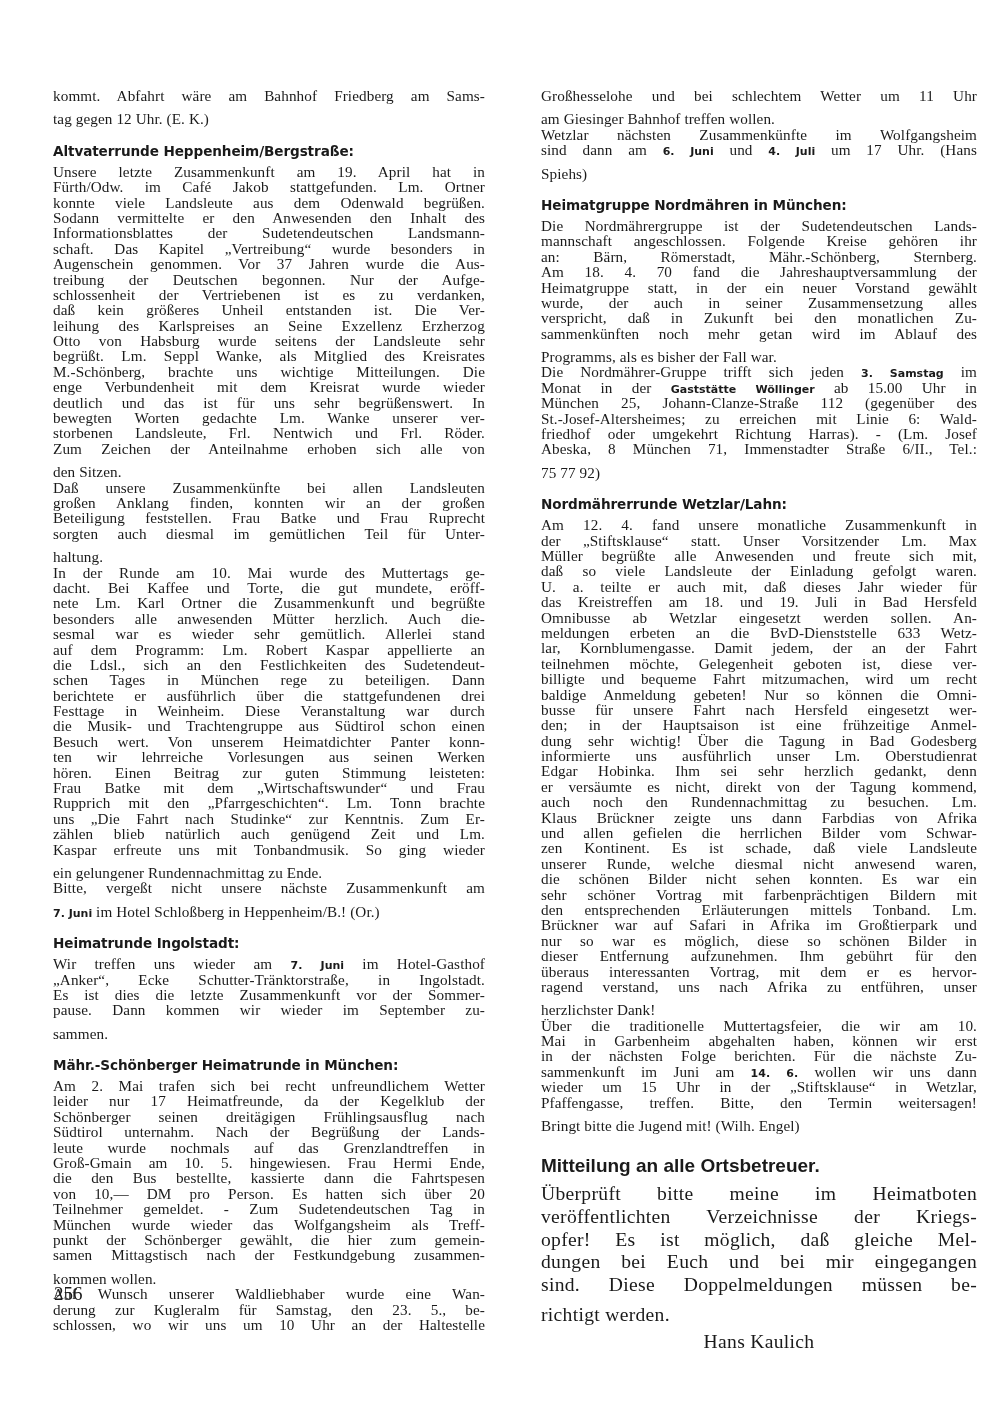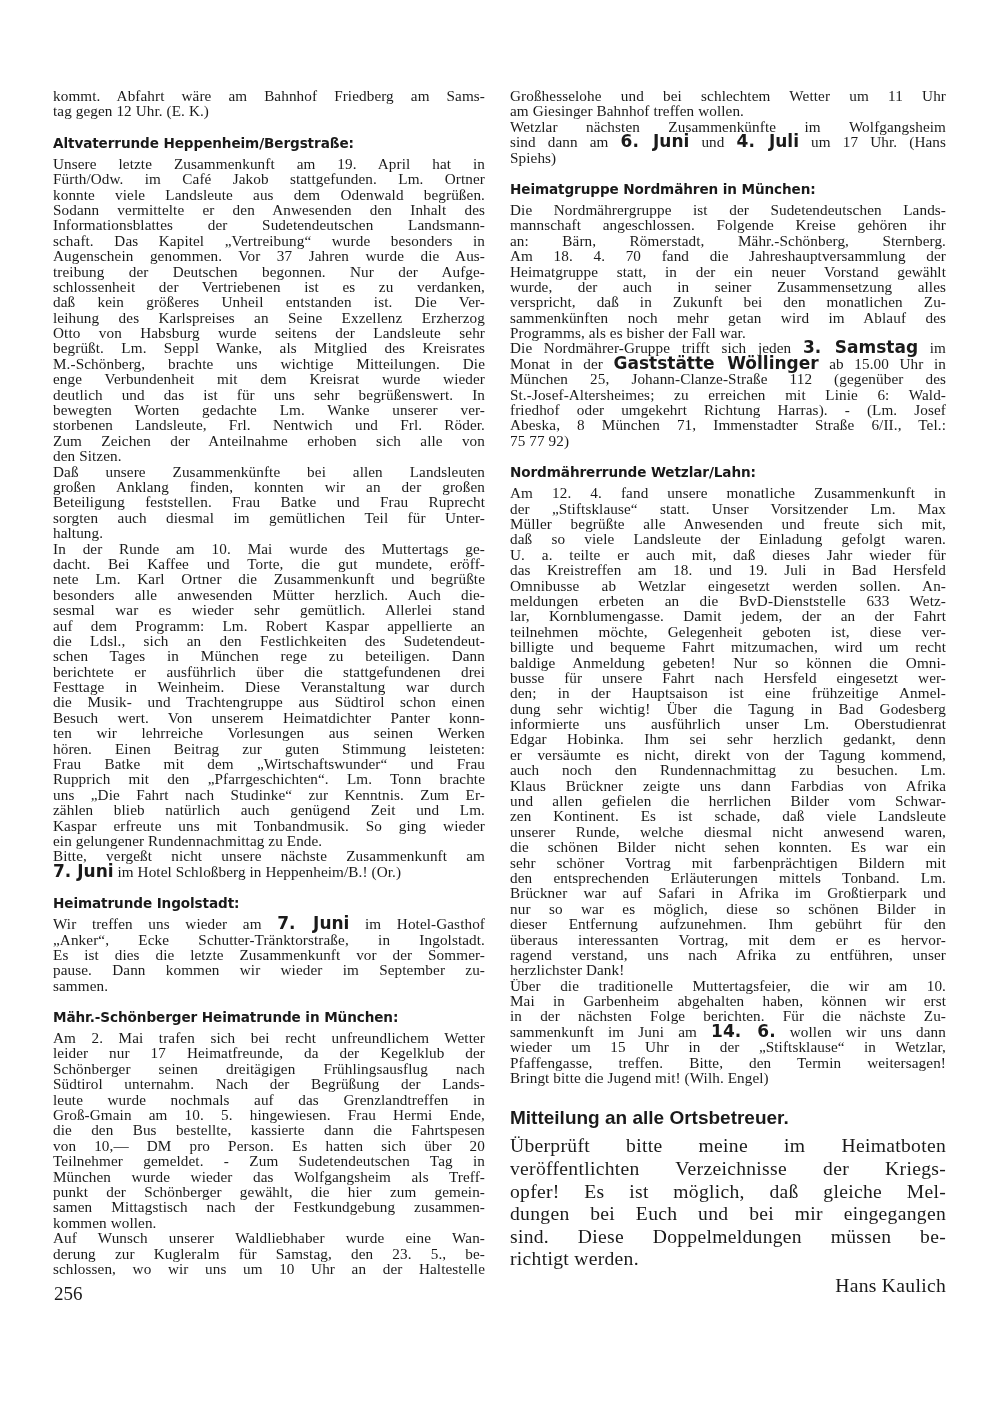--- a/index.html
+++ b/index.html
@@ -1,39 +1,39 @@
 <!DOCTYPE html>
 <html><head>
 <meta charset="utf-8">
 <style>
   html, body { margin:0; padding:0; background:#ffffff; }
   body { width:1000px; height:1411px; position:relative; overflow:hidden; color:#1a1a1a; }
   .col { position:absolute; top:88px; }
   #col-left { left:53px; width:432px; }
-  #col-right { left:510px; width:436px; }
+  #col-right { left:541px; width:436px; }
   .ln {
     font-family:"Liberation Serif","DejaVu Serif",serif;
     font-size:15.2px; line-height:15.4px; height:15.4px;
     white-space:nowrap; text-align:justify; text-align-last:justify;
     letter-spacing:0.1px;
   }
-  .ln.last { text-align-last:left; }
-  .ln b { font-family:"DejaVu Sans","Liberation Sans",sans-serif; font-weight:bold; font-size:17px; letter-spacing:0; }
+  .ln.last { text-align-last:left;margin-top:8px; }
+  .ln b { font-family:"DejaVu Sans","Liberation Sans",sans-serif; font-weight:bold; font-size:11px; letter-spacing:0; }
   .hd {
     font-family:"DejaVu Sans","Liberation Sans",sans-serif; font-weight:bold;
     font-size:13.6px; line-height:16px; margin:16px 0 5px 0; white-space:nowrap; letter-spacing:-0.1px;
   }
   .notice-title {
     font-family:Liberation Sans, sans-serif; font-weight:bold;
     font-size:19px; line-height:22px; margin:22px 0 6px 0; white-space:nowrap;
   }
   .notice .ln { font-size:19.6px; line-height:22.6px; height:22.6px; letter-spacing:0.3px; }
   .signature {
     font-family:"Liberation Serif","DejaVu Serif",serif; font-size:19.6px;
-    text-align:right; margin-top:4px; letter-spacing:0.3px;
+    text-align:center; margin-top:4px; letter-spacing:0.3px;
   }
   #page-number {
     position:absolute; left:54px; top:1283px;
     font-family:"Liberation Serif","DejaVu Serif",serif; font-size:19px;
   }
 </style>
 </head>
 <body>
 
 <div id="col-left" class="col">

